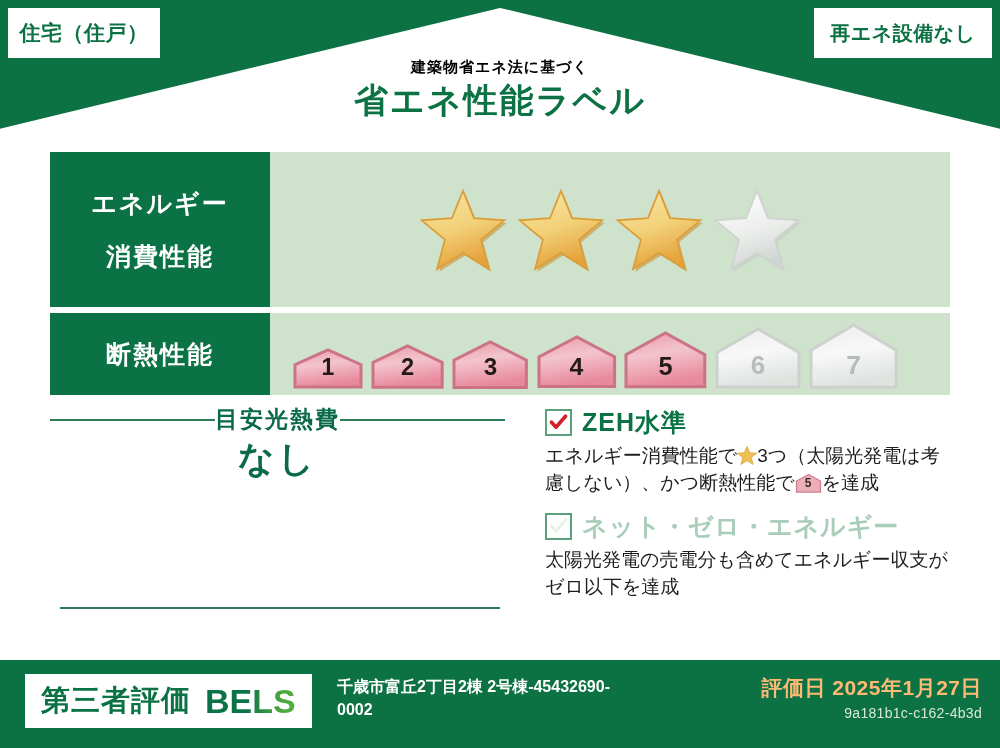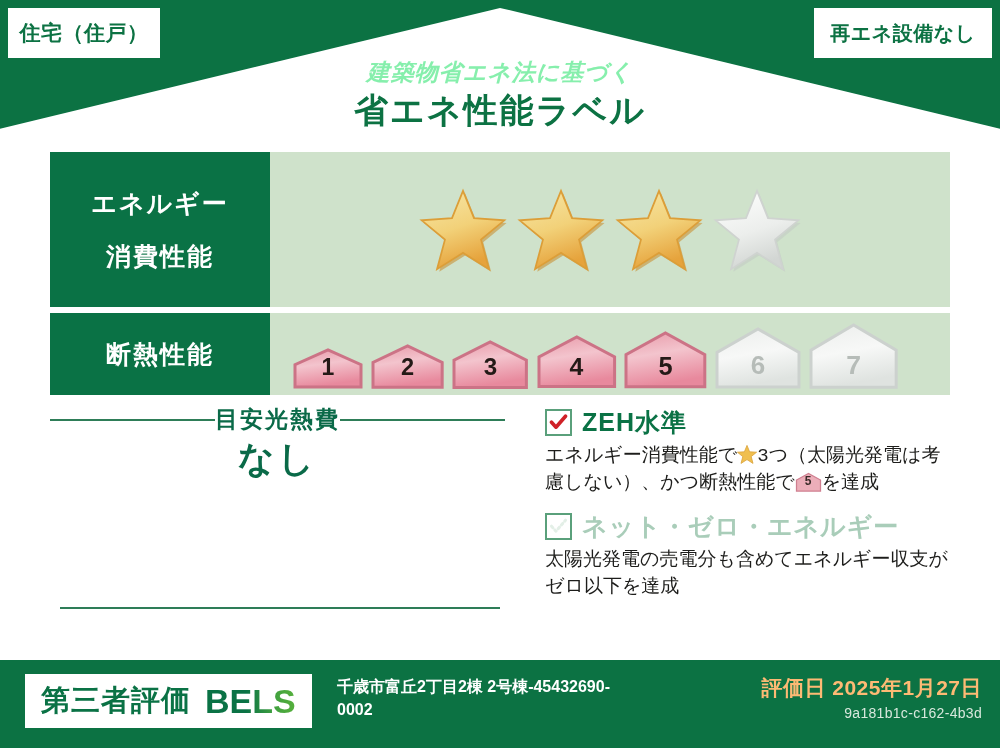--- a/index.html
+++ b/index.html
@@ -27,21 +27,21 @@
   .corner-badge{
     position:absolute;top:8px;background:#ffffff;z-index:6;
     display:flex;align-items:center;justify-content:center;
     color:#0c7243;font-weight:bold;letter-spacing:.5px;
   }
   #badge-left{left:8px;width:152px;height:50px;font-size:21px;}
   #badge-right{right:8px;width:178px;height:50px;font-size:20px;}
 
   
   .title-block{position:absolute;left:0;top:58px;width:1000px;text-align:center;z-index:6;}
-  .title-sub{color:#86efac;font-size:23px;font-weight:bold;letter-spacing:1px;line-height:1.25;font-style:italic;}
+  .title-sub{color:#000000;font-size:15px;font-weight:bold;letter-spacing:1px;line-height:1.25;}
   .title-main{color:#0c7243;font-size:34px;font-weight:bold;letter-spacing:2px;line-height:1.25;margin-top:2px;}
 
   
   .perf-row{position:absolute;left:50px;display:flex;z-index:5;}
   #row-energy{top:152px;width:900px;height:155px;}
   #row-insulation{top:313px;width:900px;height:82px;}
 
   .perf-label{
     background:#0a7245;color:#ffffff;font-weight:bold;
     display:flex;flex-direction:column;align-items:center;justify-content:center;
@@ -85,21 +85,21 @@
   .zeh-head{display:flex;align-items:center;gap:10px;}
   .checkbox{
     width:27px;height:27px;border:2px solid #5aa07b;background:#fff;
     box-sizing:border-box;display:flex;align-items:center;justify-content:center;flex:0 0 auto;
   }
   .checkbox svg{display:block;}
   .zeh-title{font-size:25px;font-weight:bold;letter-spacing:1px;}
   .zeh-title.on{color:#0a7245;}
   .zeh-title.off{color:#a9cdb9;}
   .zeh-desc{
-    margin-top:4px;color:#1d1d1b;font-size:19px;line-height:1.42;letter-spacing:0px;font-family:Liberation Mono, monospace;
+    margin-top:4px;color:#1d1d1b;font-size:19px;line-height:1.42;letter-spacing:0px;
   }
   .inline-star{display:inline-block;vertical-align:-3px;width:20px;height:19px;}
   .inline-house{
     display:inline-block;vertical-align:-4px;width:27px;height:20px;position:relative;
   }
   .inline-house .ih-num{
     position:absolute;left:0;right:0;bottom:1px;text-align:center;
     font-size:12px;font-weight:bold;color:#3a2b28;
   }
   .zeh-block2{margin-top:13px;}

